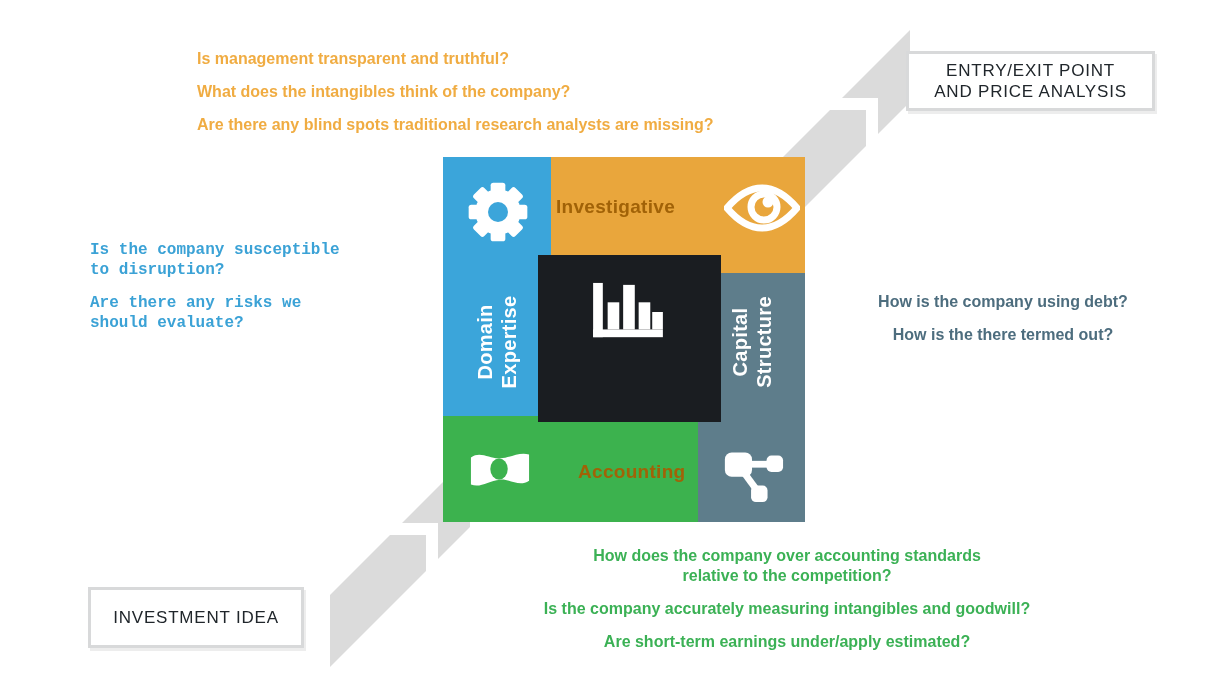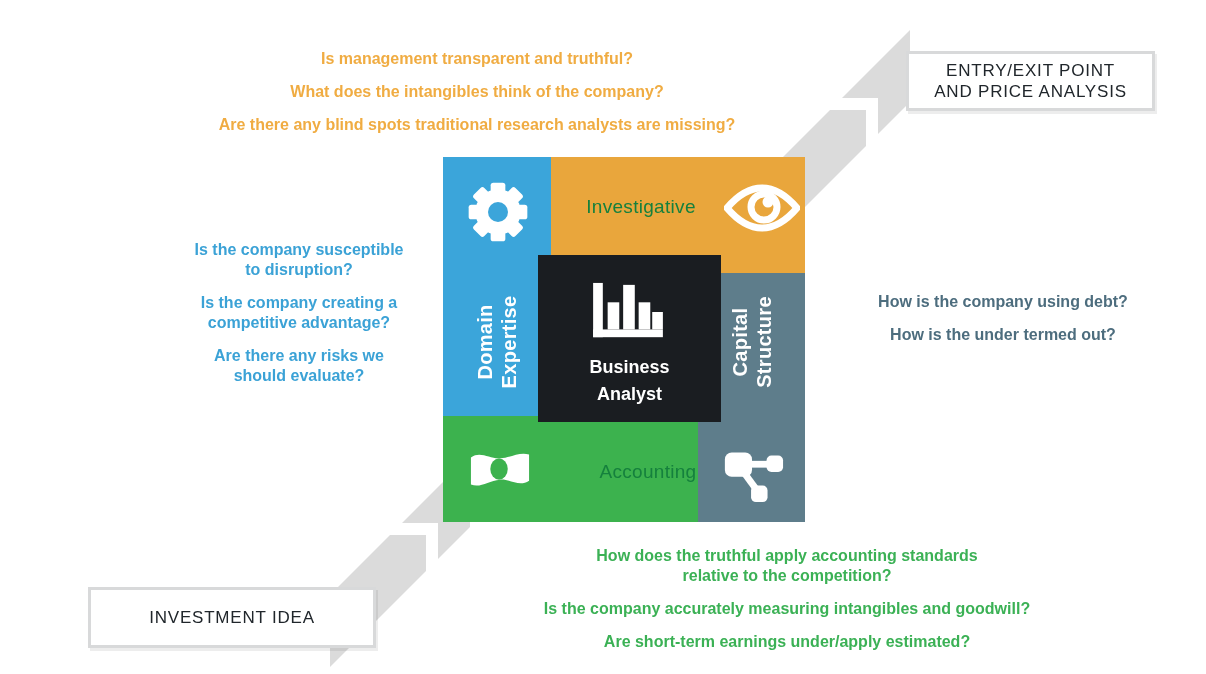--- a/index.html
+++ b/index.html
@@ -7,32 +7,32 @@
           font-family:"Liberation Sans",sans-serif;}
   
   .ribbons{position:absolute;left:0;top:0;z-index:1;}
   
   .arm{position:absolute;z-index:2;}
   .arm-blue{background:var(--blue);}
   .arm-orange{background:var(--orange);}
   .arm-slate{background:var(--slate);}
   .arm-green{background:var(--green);}
   .tile{position:absolute;z-index:3;background:var(--dark);}
-  .qlabel{position:absolute;z-index:3;color:#15803d;font-weight:normal;font-size:19px;
-          text-align:center;letter-spacing:.3px;}
+  .qlabel{position:absolute;z-index:3;color:#a16207;font-weight:bold;font-size:19px;
+          letter-spacing:.3px;}
   .vwrap{position:absolute;z-index:3;display:flex;align-items:center;justify-content:center;}
   .vlabel{display:block;transform:rotate(-90deg);white-space:pre;color:#fff;font-weight:bold;
           font-size:20px;line-height:1.2;text-align:center;letter-spacing:.3px;}
   .center-label{position:absolute;z-index:4;color:#fff;font-weight:bold;font-size:18px;
           line-height:1.5;text-align:center;white-space:pre-line;}
   .icon{position:absolute;z-index:4;}
   
   .qgroup{position:absolute;z-index:2;text-align:center;}
   .q{font-weight:bold;font-size:16px;line-height:1.25;margin:0 0 13px 0;white-space:pre-line;}
-  .qg-top,.qg-left{text-align:center;}
+  .qg-top,.qg-left{text-align:left;}
   .qg-top .q,.qg-top{color:var(--orange_text);}
   .qg-left .q,.qg-left{color:var(--blue_text);}
   .qg-right .q,.qg-right{color:var(--slate_text);}
   .qg-bottom .q,.qg-bottom{color:var(--green_text);}
   
   .flowbox{position:absolute;z-index:5;background:#fff;border:3px solid var(--box_border);
            box-shadow:2px 3px 0 rgba(0,0,0,.07);box-sizing:border-box;
            display:flex;align-items:center;justify-content:center;}
   .flowbox span{color:var(--title_text);font-size:17px;letter-spacing:.8px;line-height:1.25;
            text-align:center;white-space:pre-line;}
@@ -105,51 +105,47 @@
   <svg class="icon" style="left:591px;top:281px;" viewBox="0 0 76 64" width="74" height="62">
     <g fill="#fff">
       <rect x="2" y="2" width="10" height="56"></rect>
       <rect x="2" y="50" width="72" height="8"></rect>
       <rect x="17" y="22" width="12" height="28"></rect>
       <rect x="33" y="4" width="12" height="46"></rect>
       <rect x="49" y="22" width="12" height="28"></rect>
       <rect x="63" y="32" width="11" height="18"></rect>
     </g>
   </svg>
-  <div class="center-label" style="left:538px;top:354px;width:183px;">Business
-Analyst</div>
 
   <div class="qgroup qg-top" style="right:449px;top:49px;width:560px;">
     <p class="q">Is management transparent and truthful?</p>
     <p class="q">What does the intangibles think of the company?</p>
     <p class="q">Are there any blind spots traditional research analysts are missing?</p>
   </div>
 
-  <div class="qgroup qg-left" style="right:742px;top:240px;width:330px;">
+  <div class="qgroup qg-left" style="right:786px;top:240px;width:330px;font-family:Liberation Mono, monospace;">
     <p class="q">Is the company susceptible
 to disruption?</p>
-    <p class="q">Is the company creating a
-competitive advantage?</p>
     <p class="q">Are there any risks we
 should evaluate?</p>
   </div>
 
   <div class="qgroup qg-right" style="left:843px;top:292px;width:320px;">
     <p class="q">How is the company using debt?</p>
-    <p class="q">How is the under termed out?</p>
+    <p class="q">How is the there termed out?</p>
   </div>
 
   <div class="qgroup qg-bottom" style="left:497px;top:546px;width:580px;">
-    <p class="q">How does the truthful apply accounting standards
+    <p class="q">How does the company over accounting standards
 relative to the competition?</p>
     <p class="q">Is the company accurately measuring intangibles and goodwill?</p>
     <p class="q">Are short-term earnings under/apply estimated?</p>
   </div>
 
   <div class="flowbox" style="left:906px;top:51px;width:249px;height:60px;">
     <span>ENTRY/EXIT POINT
 AND PRICE ANALYSIS</span>
   </div>
-  <div class="flowbox" style="left:88px;top:587px;width:288px;height:61px;">
+  <div class="flowbox" style="left:88px;top:587px;width:216px;height:61px;">
     <span>INVESTMENT IDEA</span>
   </div>
 
 </div>
 
 </body></html>

